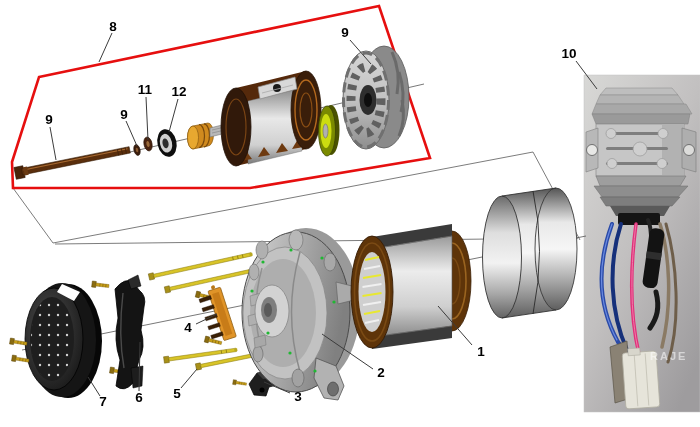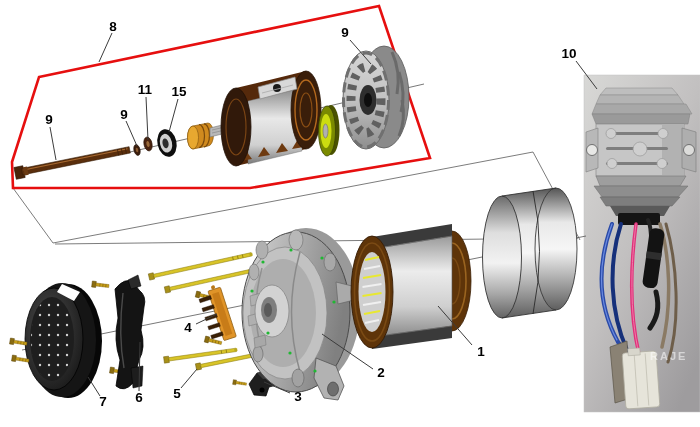--- a/index.html
+++ b/index.html
@@ -354,17 +354,17 @@
 <span class="lbl" style="left:381px;top:373px">2</span>
 <span class="lbl" style="left:298px;top:397px">3</span>
 <span class="lbl" style="left:188px;top:328px">4</span>
 <span class="lbl" style="left:177px;top:394px">5</span>
 <span class="lbl" style="left:139px;top:398px">6</span>
 <span class="lbl" style="left:103px;top:402px">7</span>
 <span class="lbl" style="left:113px;top:27px">8</span>
 <span class="lbl" style="left:49px;top:120px">9</span>
 <span class="lbl" style="left:124px;top:115px">9</span>
 <span class="lbl" style="left:145px;top:90px">11</span>
-<span class="lbl" style="left:179px;top:92px">15</span>
+<span class="lbl" style="left:179px;top:92px">12</span>
 <span class="lbl" style="left:345px;top:33px">9</span>
 <span class="lbl" style="left:569px;top:54px">10</span>
 
 </div>
 
 </body></html>

